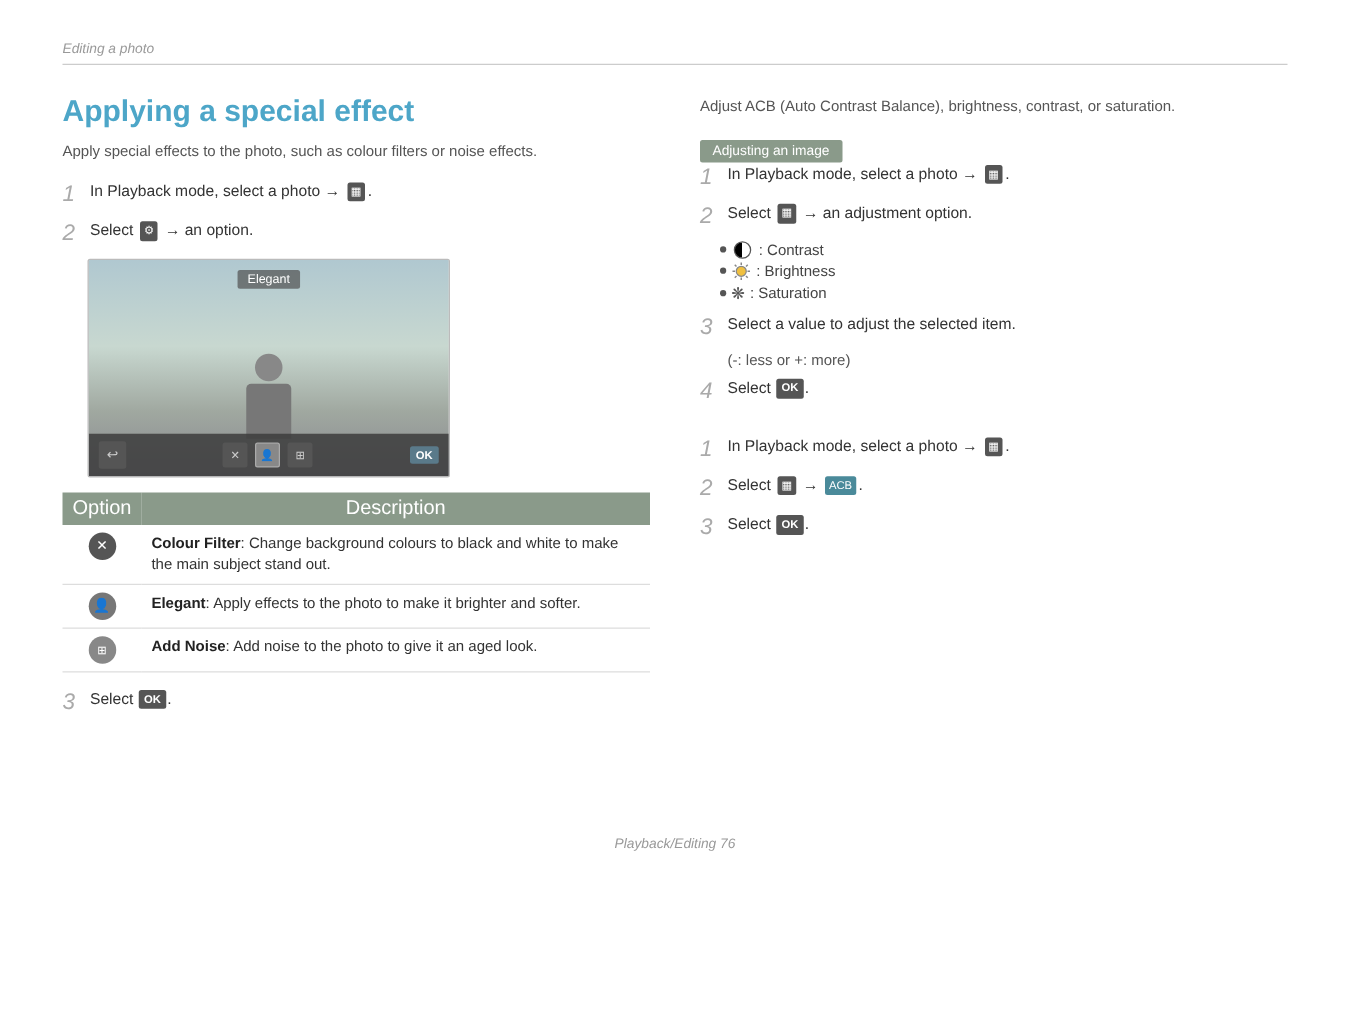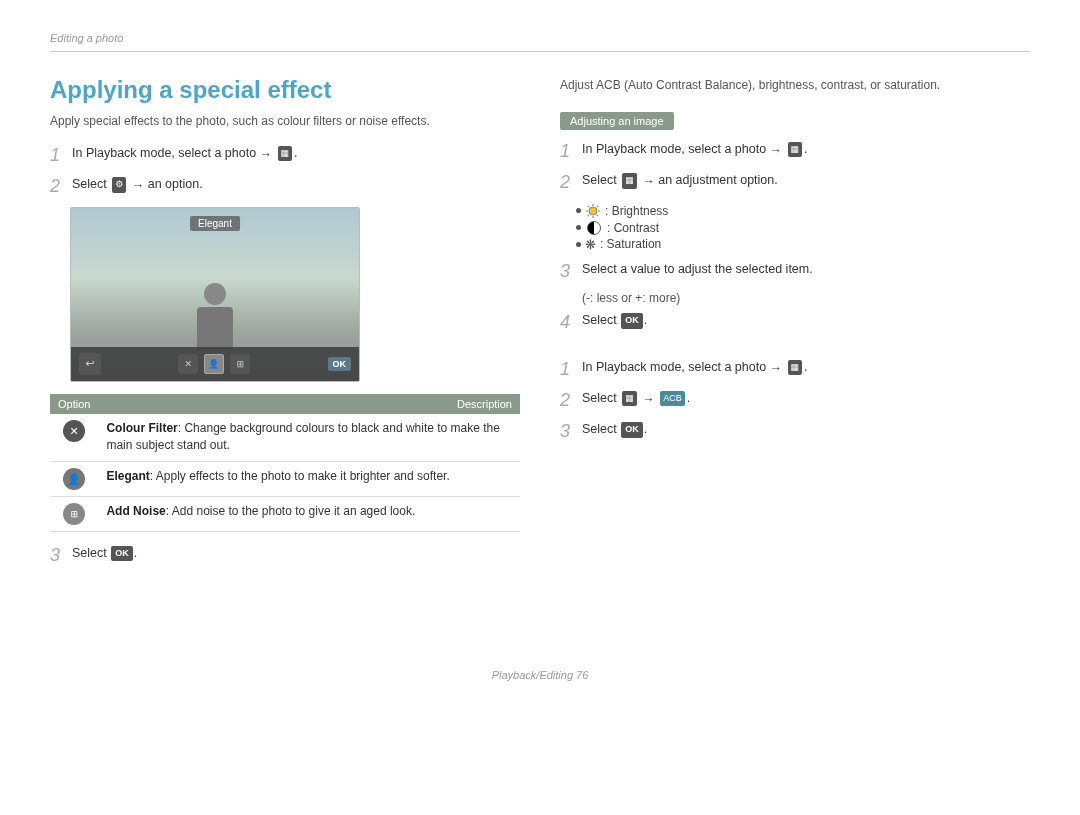--- a/index.html
+++ b/index.html
@@ -215,22 +215,22 @@
     }
 
     .option-table thead tr {
       background: #8a9a8a;
       color: #fff;
     }
 
     .option-table thead th {
       padding: 4px 8px;
       font-weight: normal;
-      text-align: right;
-      font-size: 11px;
+      text-align: center;
+      font-size: 16px;
     }
 
     .option-table tbody tr {
       border-bottom: 1px solid #ddd;
     }
 
     .option-table tbody td {
       padding: 6px 8px;
       vertical-align: top;
       line-height: 1.45;
@@ -260,21 +260,20 @@
     }
 
     
     .subsection-label {
       background: #8a9a8a;
       color: #fff;
       font-size: 11px;
       padding: 3px 10px;
       border-radius: 2px;
       display: inline-block;
-      margin-bottom: 10px;
       margin-top: 4px;
     }
 
     .bullet-list {
       list-style: none;
       margin: 4px 0 8px 16px;
     }
 
     .bullet-list li {
       font-size: 12px;
@@ -460,40 +459,40 @@
         <span class="step-num">2</span>
         <span class="step-text">
           Select <span class="icon-inline">▦</span> → an adjustment option.
         </span>
       </div>
 
       
       <ul class="bullet-list">
         <li>
           <span class="bullet-dot"></span>
+          <span class="contrast-icon"></span>
+          <span>: Contrast</span>
+        </li>
+        <li>
+          <span class="bullet-dot"></span>
           <svg width="16" height="16" viewBox="0 0 16 16" style="vertical-align:middle;">
             <circle cx="8" cy="8" r="4" fill="#f0c040" stroke="#888" stroke-width="1"></circle>
             <line x1="8" y1="1" x2="8" y2="3" stroke="#888" stroke-width="1.2"></line>
             <line x1="8" y1="13" x2="8" y2="15" stroke="#888" stroke-width="1.2"></line>
             <line x1="1" y1="8" x2="3" y2="8" stroke="#888" stroke-width="1.2"></line>
             <line x1="13" y1="8" x2="15" y2="8" stroke="#888" stroke-width="1.2"></line>
             <line x1="2.8" y1="2.8" x2="4.2" y2="4.2" stroke="#888" stroke-width="1.2"></line>
             <line x1="11.8" y1="11.8" x2="13.2" y2="13.2" stroke="#888" stroke-width="1.2"></line>
             <line x1="13.2" y1="2.8" x2="11.8" y2="4.2" stroke="#888" stroke-width="1.2"></line>
             <line x1="2.8" y1="13.2" x2="4.2" y2="11.8" stroke="#888" stroke-width="1.2"></line>
           </svg>
           <span>: Brightness</span>
         </li>
         <li>
           <span class="bullet-dot"></span>
-          <span class="contrast-icon"></span>
-          <span>: Contrast</span>
-        </li>
-        <li>
-          <span class="bullet-dot"></span>
           <span class="saturation-icon">❋</span>
           <span>: Saturation</span>
         </li>
       </ul>
 
       
       <div class="step">
         <span class="step-num">3</span>
         <span class="step-text">
           Select a value to adjust the selected item.

